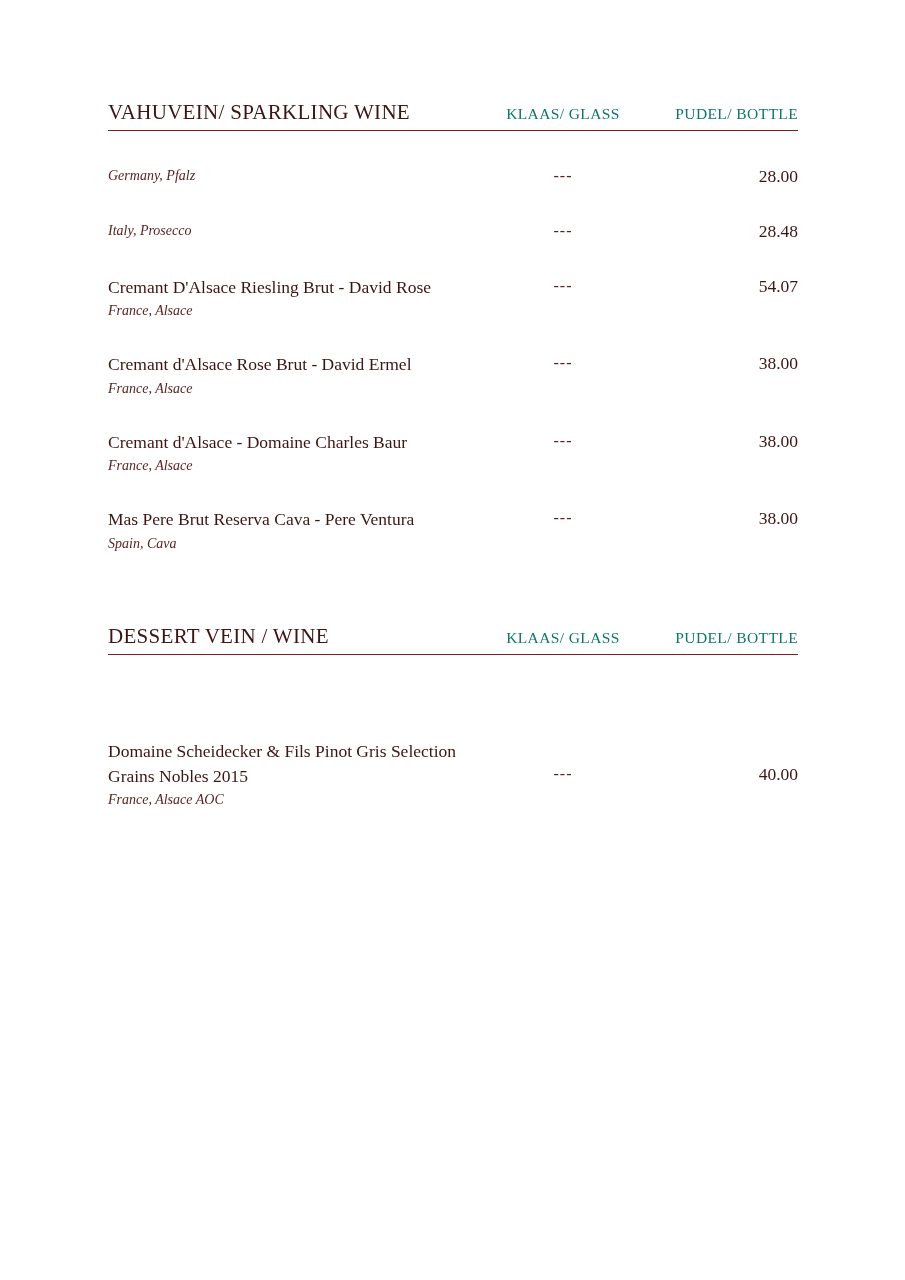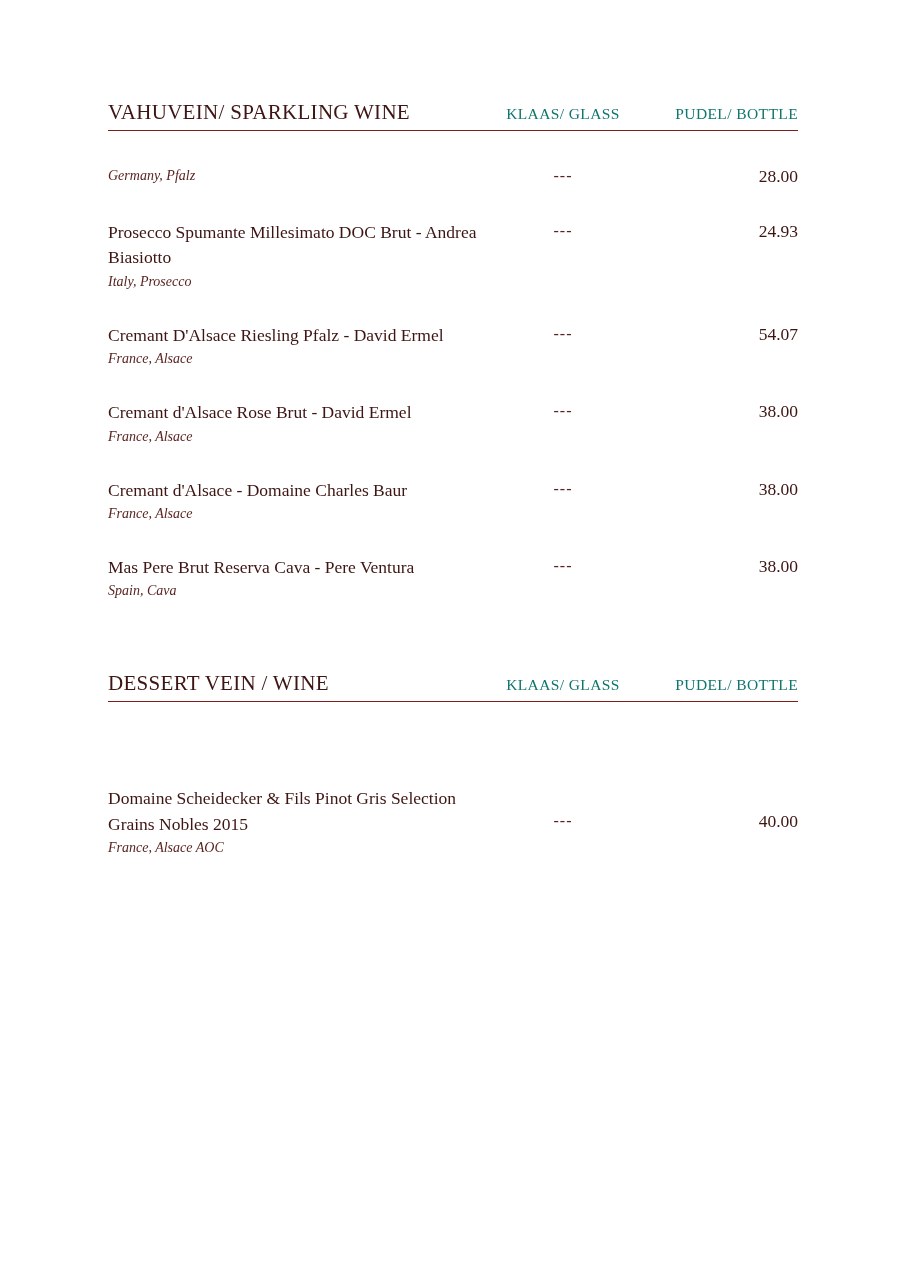--- a/index.html
+++ b/index.html
@@ -122,30 +122,29 @@
       <div class="item">
         <div class="item-main">
           <div class="item-region">Germany, Pfalz</div>
         </div>
         <div class="price-glass">---</div>
         <div class="price-bottle">28.00</div>
       </div>
 
       <div class="item">
         <div class="item-main">
-          <div class="item-name">Prosecco Spumante Millesimato DOC Brut - Andrea Biasiotto</div>
           <div class="item-region">Italy, Prosecco</div>
         </div>
         <div class="price-glass">---</div>
-        <div class="price-bottle">24.93</div>
-      </div>
-
-      <div class="item">
-        <div class="item-main">
-          <div class="item-name">Cremant D'Alsace Riesling Pfalz - David Ermel</div>
+        <div class="price-bottle">28.48</div>
+      </div>
+
+      <div class="item">
+        <div class="item-main">
+          <div class="item-name">Cremant D'Alsace Riesling Brut - David Rose</div>
           <div class="item-region">France, Alsace</div>
         </div>
         <div class="price-glass">---</div>
         <div class="price-bottle">54.07</div>
       </div>
 
       <div class="item">
         <div class="item-main">
           <div class="item-name">Cremant d'Alsace Rose Brut - David Ermel</div>
           <div class="item-region">France, Alsace</div>

